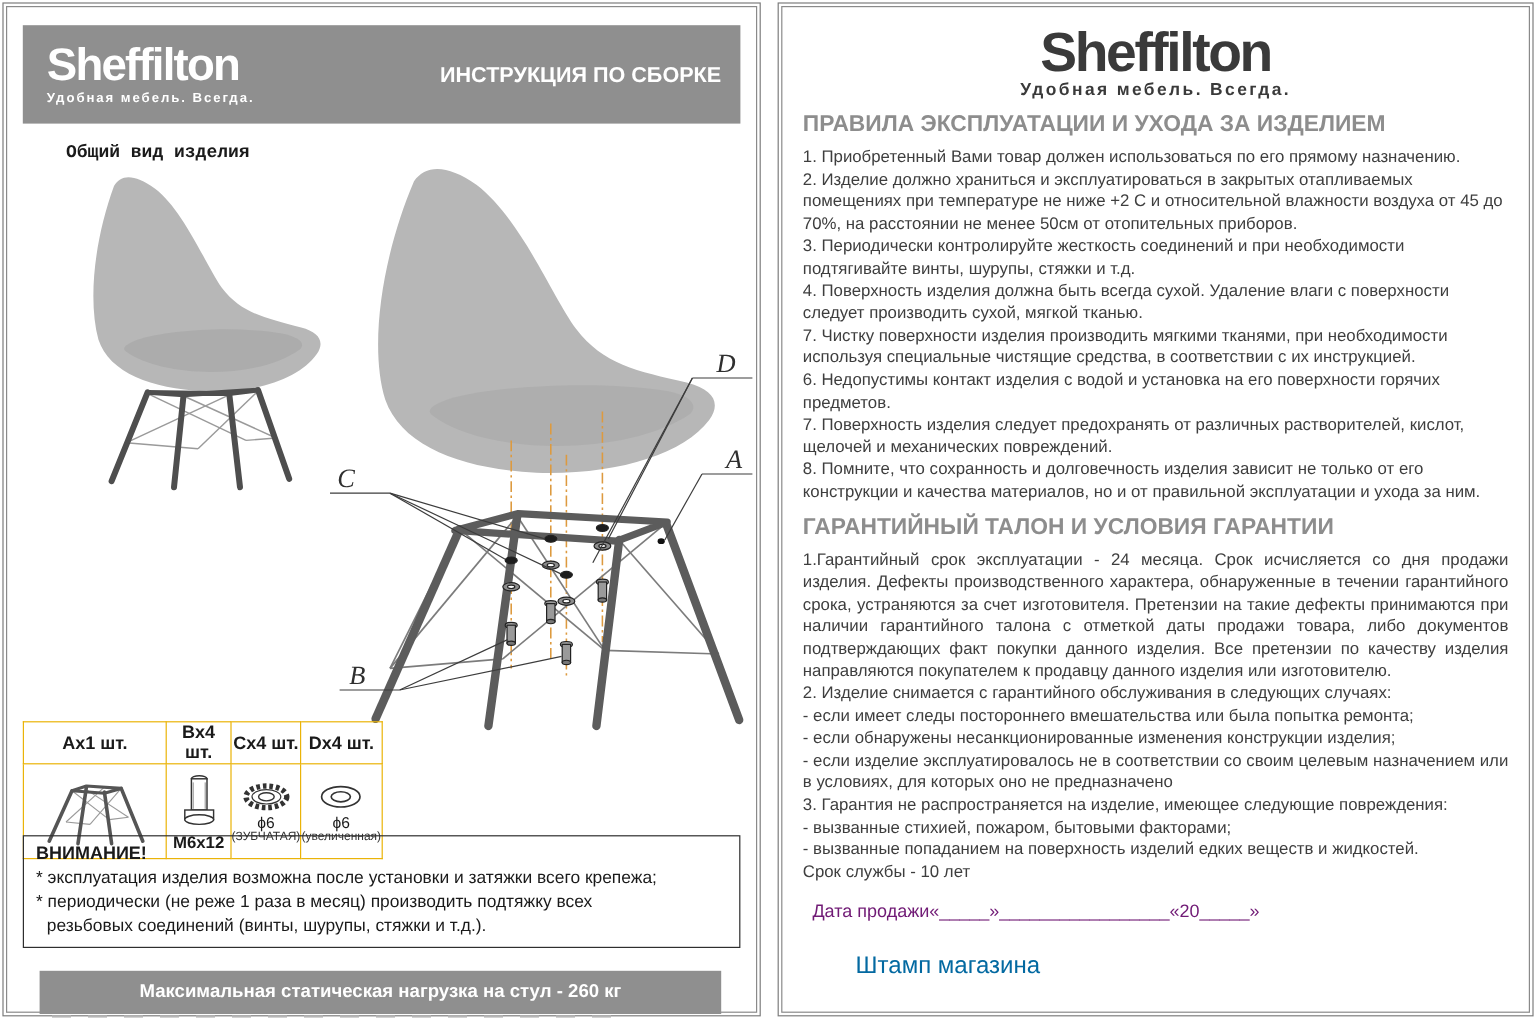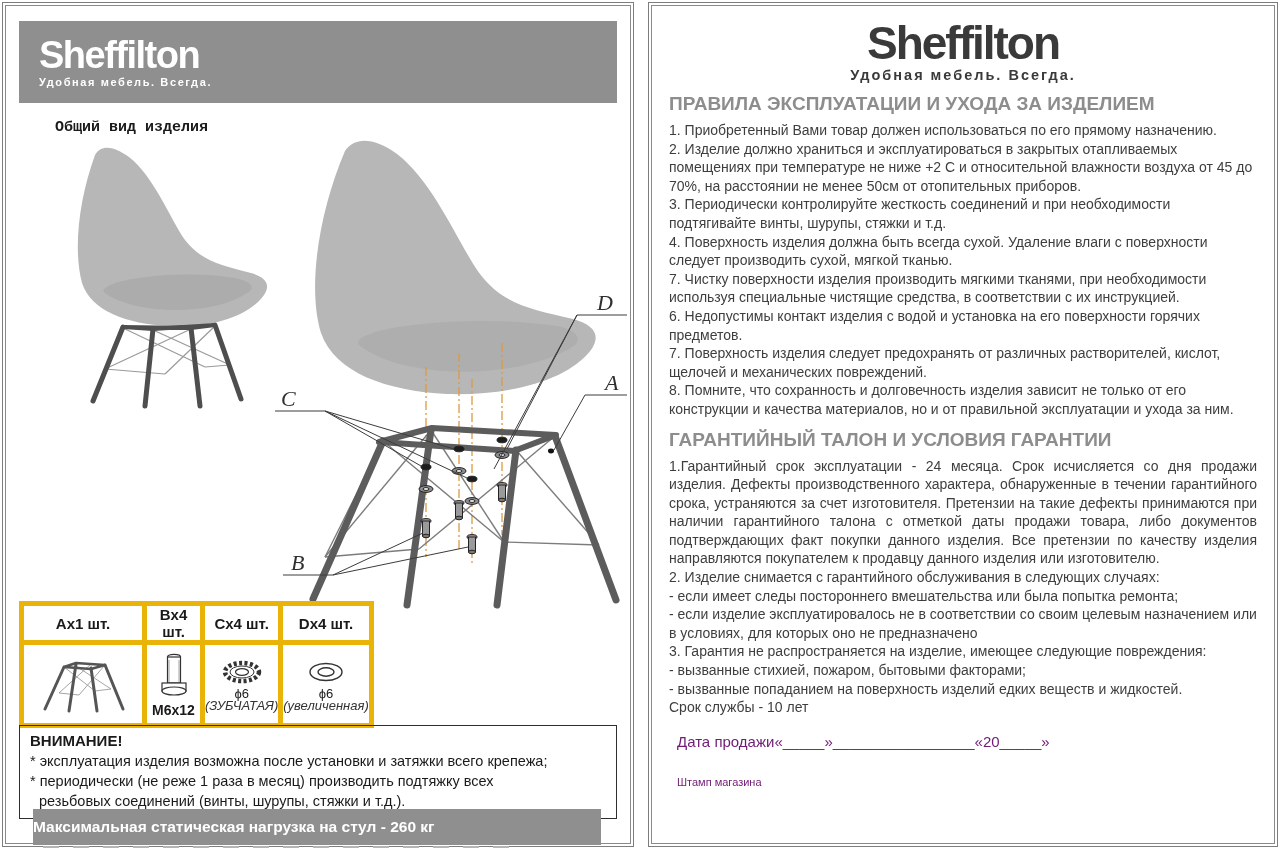--- a/index.html
+++ b/index.html
@@ -12,59 +12,60 @@
   
   .header-banner{position:absolute;left:16px;top:18px;width:598px;height:82px;background:#8f8f8f;display:flex;align-items:center;justify-content:space-between;box-sizing:border-box;padding:0 16px 0 20px;}
   .logo-w{color:#fff;font-weight:bold;font-size:38px;letter-spacing:-1.5px;line-height:38px;}
   .tagline-w{color:#fff;font-weight:bold;font-size:11px;letter-spacing:1.6px;margin-top:2px;}
   .header-titles{text-align:right;color:#fff;font-weight:bold;font-size:18px;line-height:31px;}
   .overview-label{position:absolute;left:52px;top:116px;font-weight:bold;font-size:15px;font-family:Liberation Mono, monospace;}
   .chair-photo{position:absolute;left:42px;top:140px;}
   .exploded{position:absolute;left:264px;top:134px;}
 
   .parts-table{position:absolute;left:16px;top:598px;border-collapse:collapse;}
-  .parts-table th,.parts-table td{border:5px solid #eab308;padding:0;}
+  .parts-table th,.parts-table td{border:1px solid #eab308;padding:0;}
   .parts-table th{font-size:15px;font-weight:bold;height:23px;text-align:center;}
   .parts-table td{height:78px;vertical-align:middle;text-align:center;margin-top:44px;}
   .cell-inner{display:flex;flex-direction:column;align-items:center;justify-content:center;gap:2px;}
   .cap-main{font-size:14px;font-weight:bold;}
   .cap-size{font-size:13px;line-height:13px;}
-  .cap-note{font-size:13px;line-height:8px;color:#333;font-style:italic;}
-
-  .warning-box{position:absolute;left:16px;top:722px;width:598px;box-sizing:border-box;border:1px solid #2e2e2e;padding:5px 10px 7px 10px;}
+  .cap-note{font-size:10px;line-height:8px;color:#333;}
+
+  .warning-box{position:absolute;left:16px;top:693px;width:598px;box-sizing:border-box;border:1px solid #2e2e2e;padding:5px 10px 7px 10px;}
   .warning-title{font-weight:bold;font-size:15px;line-height:20px;}
   .warning-line{font-size:14.5px;line-height:20px;}
   .warning-line.indent{padding-left:9px;}
 
-  .load-banner{position:absolute;left:30px;top:806px;width:568px;height:36px;background:#8f8f8f;color:#fff;font-weight:bold;font-size:15.5px;line-height:36px;}
+  .load-banner{position:absolute;left:30px;top:806px;width:568px;height:36px;background:#8f8f8f;color:#fff;font-weight:bold;font-size:15.5px;text-align:center;line-height:36px;}
   .cutoff-strip{position:absolute;left:40px;top:843px;width:470px;height:2px;background:repeating-linear-gradient(90deg,#b5b5b5 0 16px,transparent 16px 30px);}
 
   
   .r-inner{position:absolute;inset:4px;padding:12px 16px 0 16px;box-sizing:border-box;}
   .r-logo{text-align:center;color:#3a3a3a;font-weight:bold;font-size:46px;letter-spacing:-2px;line-height:48px;}
   .r-tagline{text-align:center;color:#3a3a3a;font-weight:bold;font-size:14.5px;letter-spacing:2px;margin-top:0px;}
   .section-title{color:#8d8d8d;font-weight:bold;font-size:19px;margin:10px 0 6px 0;}
   .rules p,.warranty p{margin:0;font-size:14px;line-height:18.6px;color:#3e3e3e;}
   .warranty p.just{text-align:justify;}
   .date-row{display:flex;justify-content:flex-start;align-items:baseline;margin-top:16px;padding:0 6px 0 8px;font-size:15px;color:#701a75;}
-  .stamp-label{margin-top:26px;padding-left:8px;font-size:11px;color:#701a75;}
+  .stamp-label{margin-top:26px;padding-left:8px;font-size:20px;color:#0369a1;margin-left:36px;}
 
   svg text.dlabel{font-family:"Liberation Serif",serif;font-style:italic;font-size:22px;fill:#2f2f2f;}
 </style>
 </head>
 <body>
 
 <div class="page left">
 
   <div class="header-banner">
     <div>
       <div class="logo-w">Sheffilton</div>
       <div class="tagline-w">Удобная мебель. Всегда.</div>
     </div>
     <div class="header-titles">
+      <div>ИНСТРУКЦИЯ ПО СБОРКЕ</div>
     </div>
   </div>
 
   <div class="overview-label">Общий вид изделия</div>
 
   <svg class="chair-photo" width="235" height="272" viewBox="0 0 235 272">
     <path d="M 50,12 C 34,56 28,106 37,140 C 46,168 82,181 124,183 C 168,185 204,173 219,152 C 226,142 221,134 206,130 C 176,122 156,118 140,97 C 126,77 108,32 84,14 C 67,2 56,2 50,12 Z" fill="#b7b7b7"></path>
     <path d="M 60,150 C 90,172 170,174 205,148 C 210,143 204,138 190,135 C 150,128 95,132 70,140 C 60,144 56,147 60,150 Z" fill="#acacac"></path>
     <g stroke="#9a9a9a" stroke-width="1.2">
       <line x1="78" y1="185" x2="160" y2="224"></line>
@@ -272,20 +273,21 @@
       <p>6. Недопустимы контакт изделия с водой и установка на его поверхности горячих предметов.</p>
       <p>7. Поверхность изделия следует  предохранять от различных растворителей, кислот, щелочей и механических повреждений.</p>
       <p>8. Помните, что сохранность и долговечность изделия зависит не только от его конструкции и качества материалов, но и от правильной эксплуатации и ухода за ним.</p>
     </div>
 
     <div class="section-title">ГАРАНТИЙНЫЙ ТАЛОН И УСЛОВИЯ ГАРАНТИИ</div>
     <div class="warranty">
       <p class="just">1.Гарантийный срок эксплуатации - 24 месяца. Срок исчисляется со дня продажи изделия. Дефекты производственного характера, обнаруженные в течении гарантийного срока, устраняются за счет изготовителя. Претензии на такие дефекты принимаются при наличии гарантийного талона с отметкой даты продажи товара, либо документов подтверждающих факт покупки данного изделия. Все претензии по качеству изделия направляются покупателем к продавцу данного изделия или изготовителю.</p>
       <p>2. Изделие снимается с гарантийного обслуживания в следующих случаях:</p>
       <p>- если имеет следы постороннего вмешательства или была попытка ремонта;</p>
+      <p>- если обнаружены несанкционированные изменения конструкции изделия;</p>
       <p>- если изделие эксплуатировалось не в соответствии со своим целевым назначением или в условиях, для которых оно не предназначено</p>
       <p>3. Гарантия не распространяется на изделие, имеющее следующие повреждения:</p>
       <p>- вызванные стихией, пожаром, бытовыми факторами;</p>
       <p>- вызванные попаданием на поверхность изделий едких веществ и жидкостей.</p>
       <p>Срок службы - 10 лет</p>
     </div>
 
     <div class="date-row">
       <span>Дата продажи</span>
       <span>«_____»_________________«20_____»</span>

